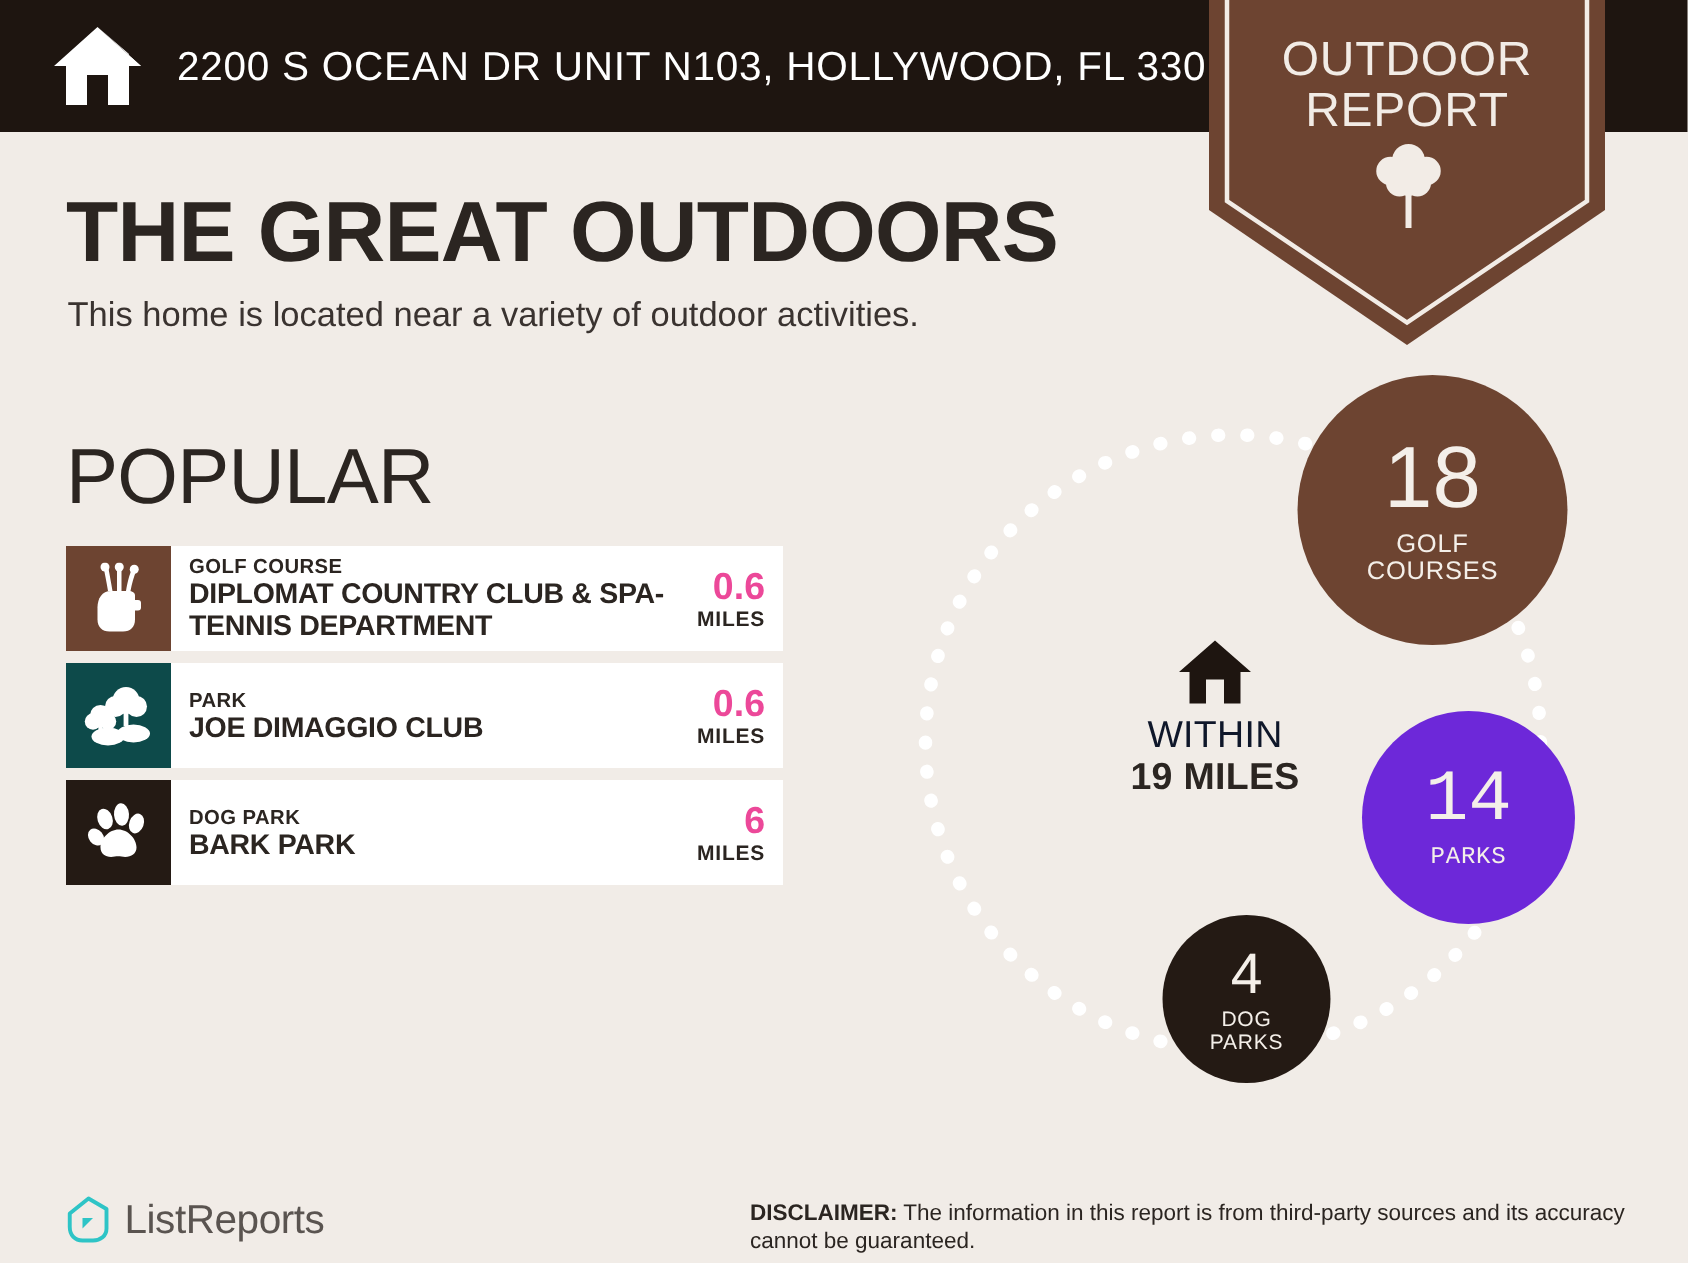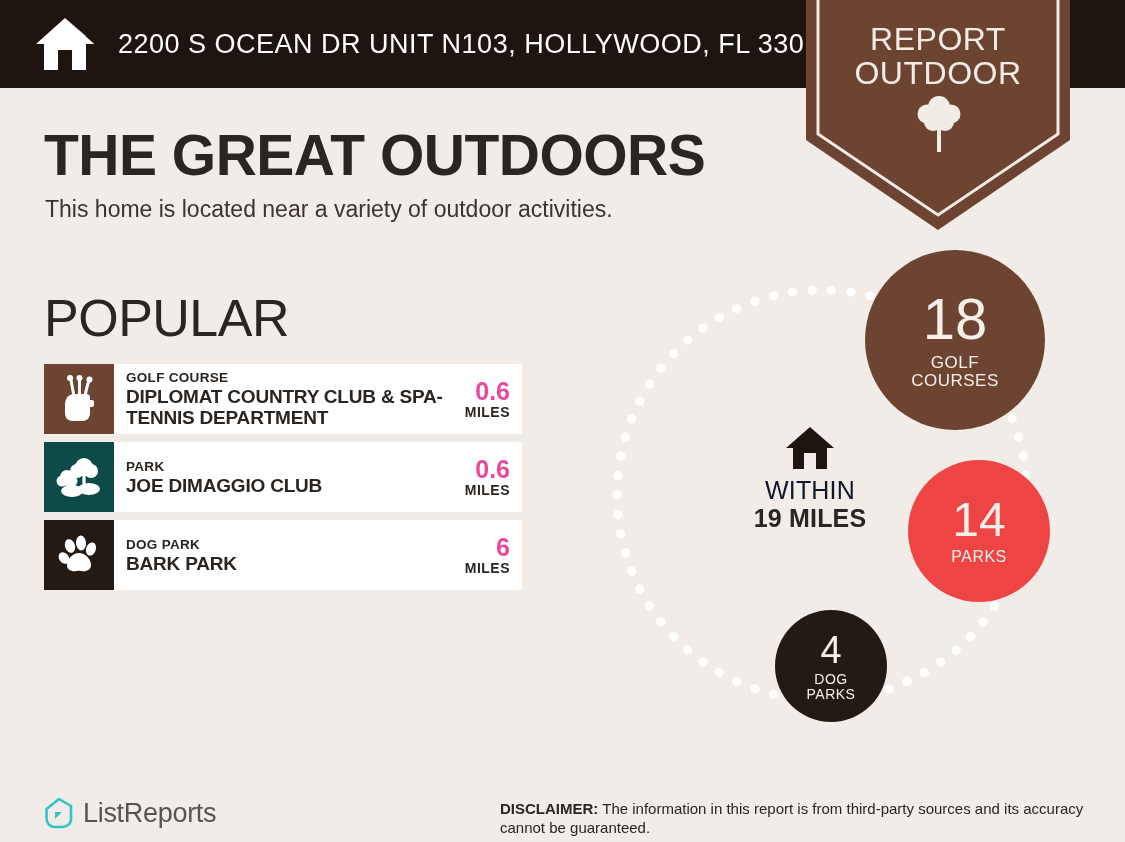--- a/index.html
+++ b/index.html
@@ -202,23 +202,24 @@
     letter-spacing: 0.5px;
   }
   #circle-golf {
     left: 265px; top: 10px;
     width: 180px; height: 180px;
     background: #6d4431;
   }
   #circle-golf .stat-num { font-size: 58px; margin-bottom: 6px; }
   #circle-golf .stat-label { font-size: 17px; }
   #circle-parks {
-    left: 308px; top: 220px;
+    left: 308px; top: 234px;
     width: 142px; height: 142px;
-    background: #ef4444;
+    background: #6d28d9;
+    font-family: Liberation Mono, monospace;
   }
   #circle-parks .stat-num { font-size: 48px; margin-bottom: 5px; }
   #circle-parks .stat-label { font-size: 16px; }
   #circle-dogparks {
     left: 175px; top: 370px;
     width: 112px; height: 112px;
     background: #241a14;
   }
   #circle-dogparks .stat-num { font-size: 38px; margin-bottom: 3px; }
   #circle-dogparks .stat-label { font-size: 14px; }
@@ -300,22 +301,22 @@
     </span>
     <div class="header-address">2200 S OCEAN DR UNIT N103, HOLLYWOOD, FL 33019</div>
   </div>
 
   <div class="badge">
     <svg viewBox="0 0 264 248" preserveAspectRatio="none" aria-hidden="true">
       <path d="M0 0 L264 0 L264 158 L132 248 L0 158 Z" fill="#6d4431"></path>
       <path d="M12 10 L252 10 L252 152 L132 233 L12 152 Z" fill="none" stroke="#f2ece6" stroke-width="3"></path>
     </svg>
     <div class="badge-text">
+      <div>OUTDOOR</div>
       <div>REPORT</div>
-      <div>OUTDOOR</div>
     </div>
     <span style="position:absolute;left:108px;top:110px;">
       <svg width="50" height="62" viewBox="0 0 50 62" aria-hidden="true">
         <g fill="#f2ece6">
           <circle cx="25" cy="15" r="11"></circle>
           <circle cx="13" cy="22" r="9.5"></circle>
           <circle cx="37" cy="22" r="9.5"></circle>
           <circle cx="19" cy="30" r="9"></circle>
           <circle cx="31" cy="30" r="9"></circle>
           <circle cx="25" cy="25" r="11"></circle>

